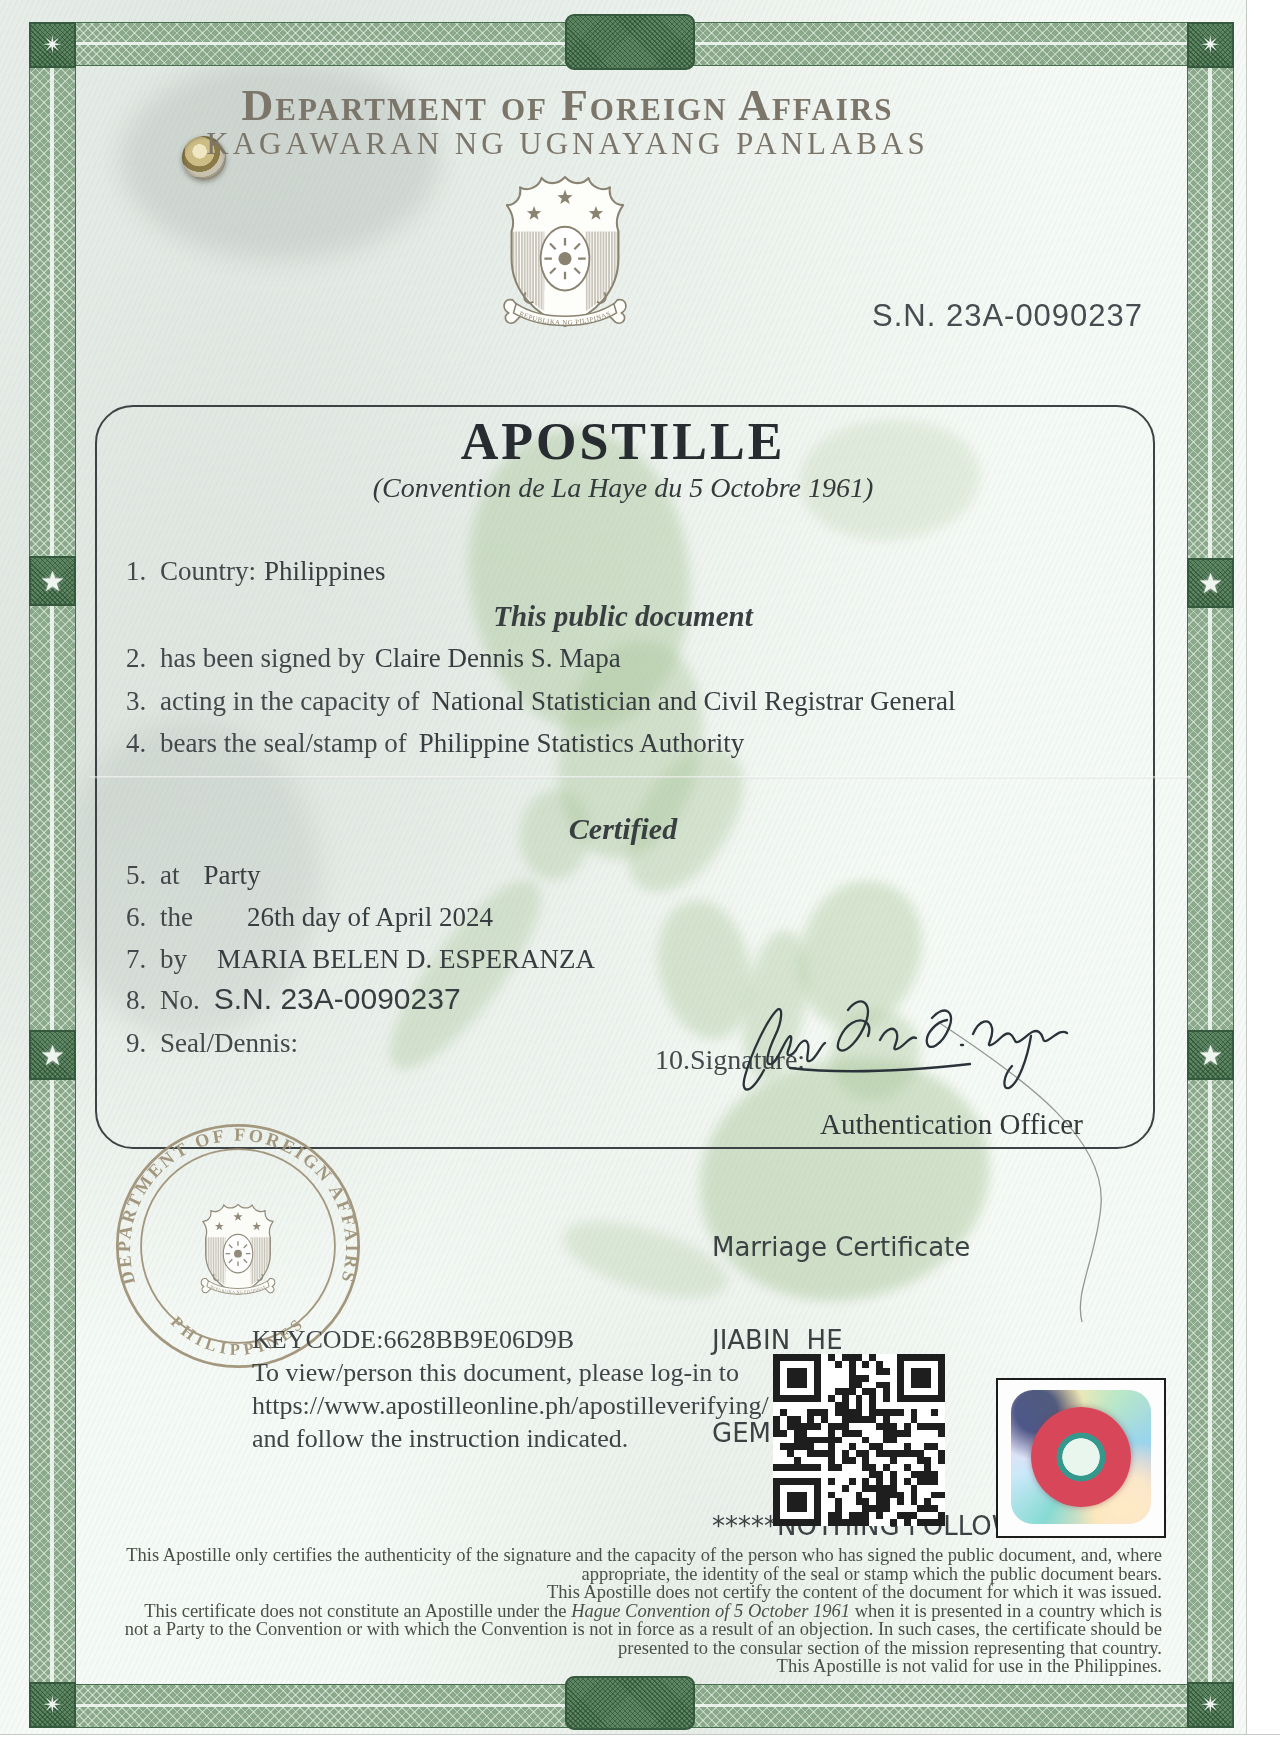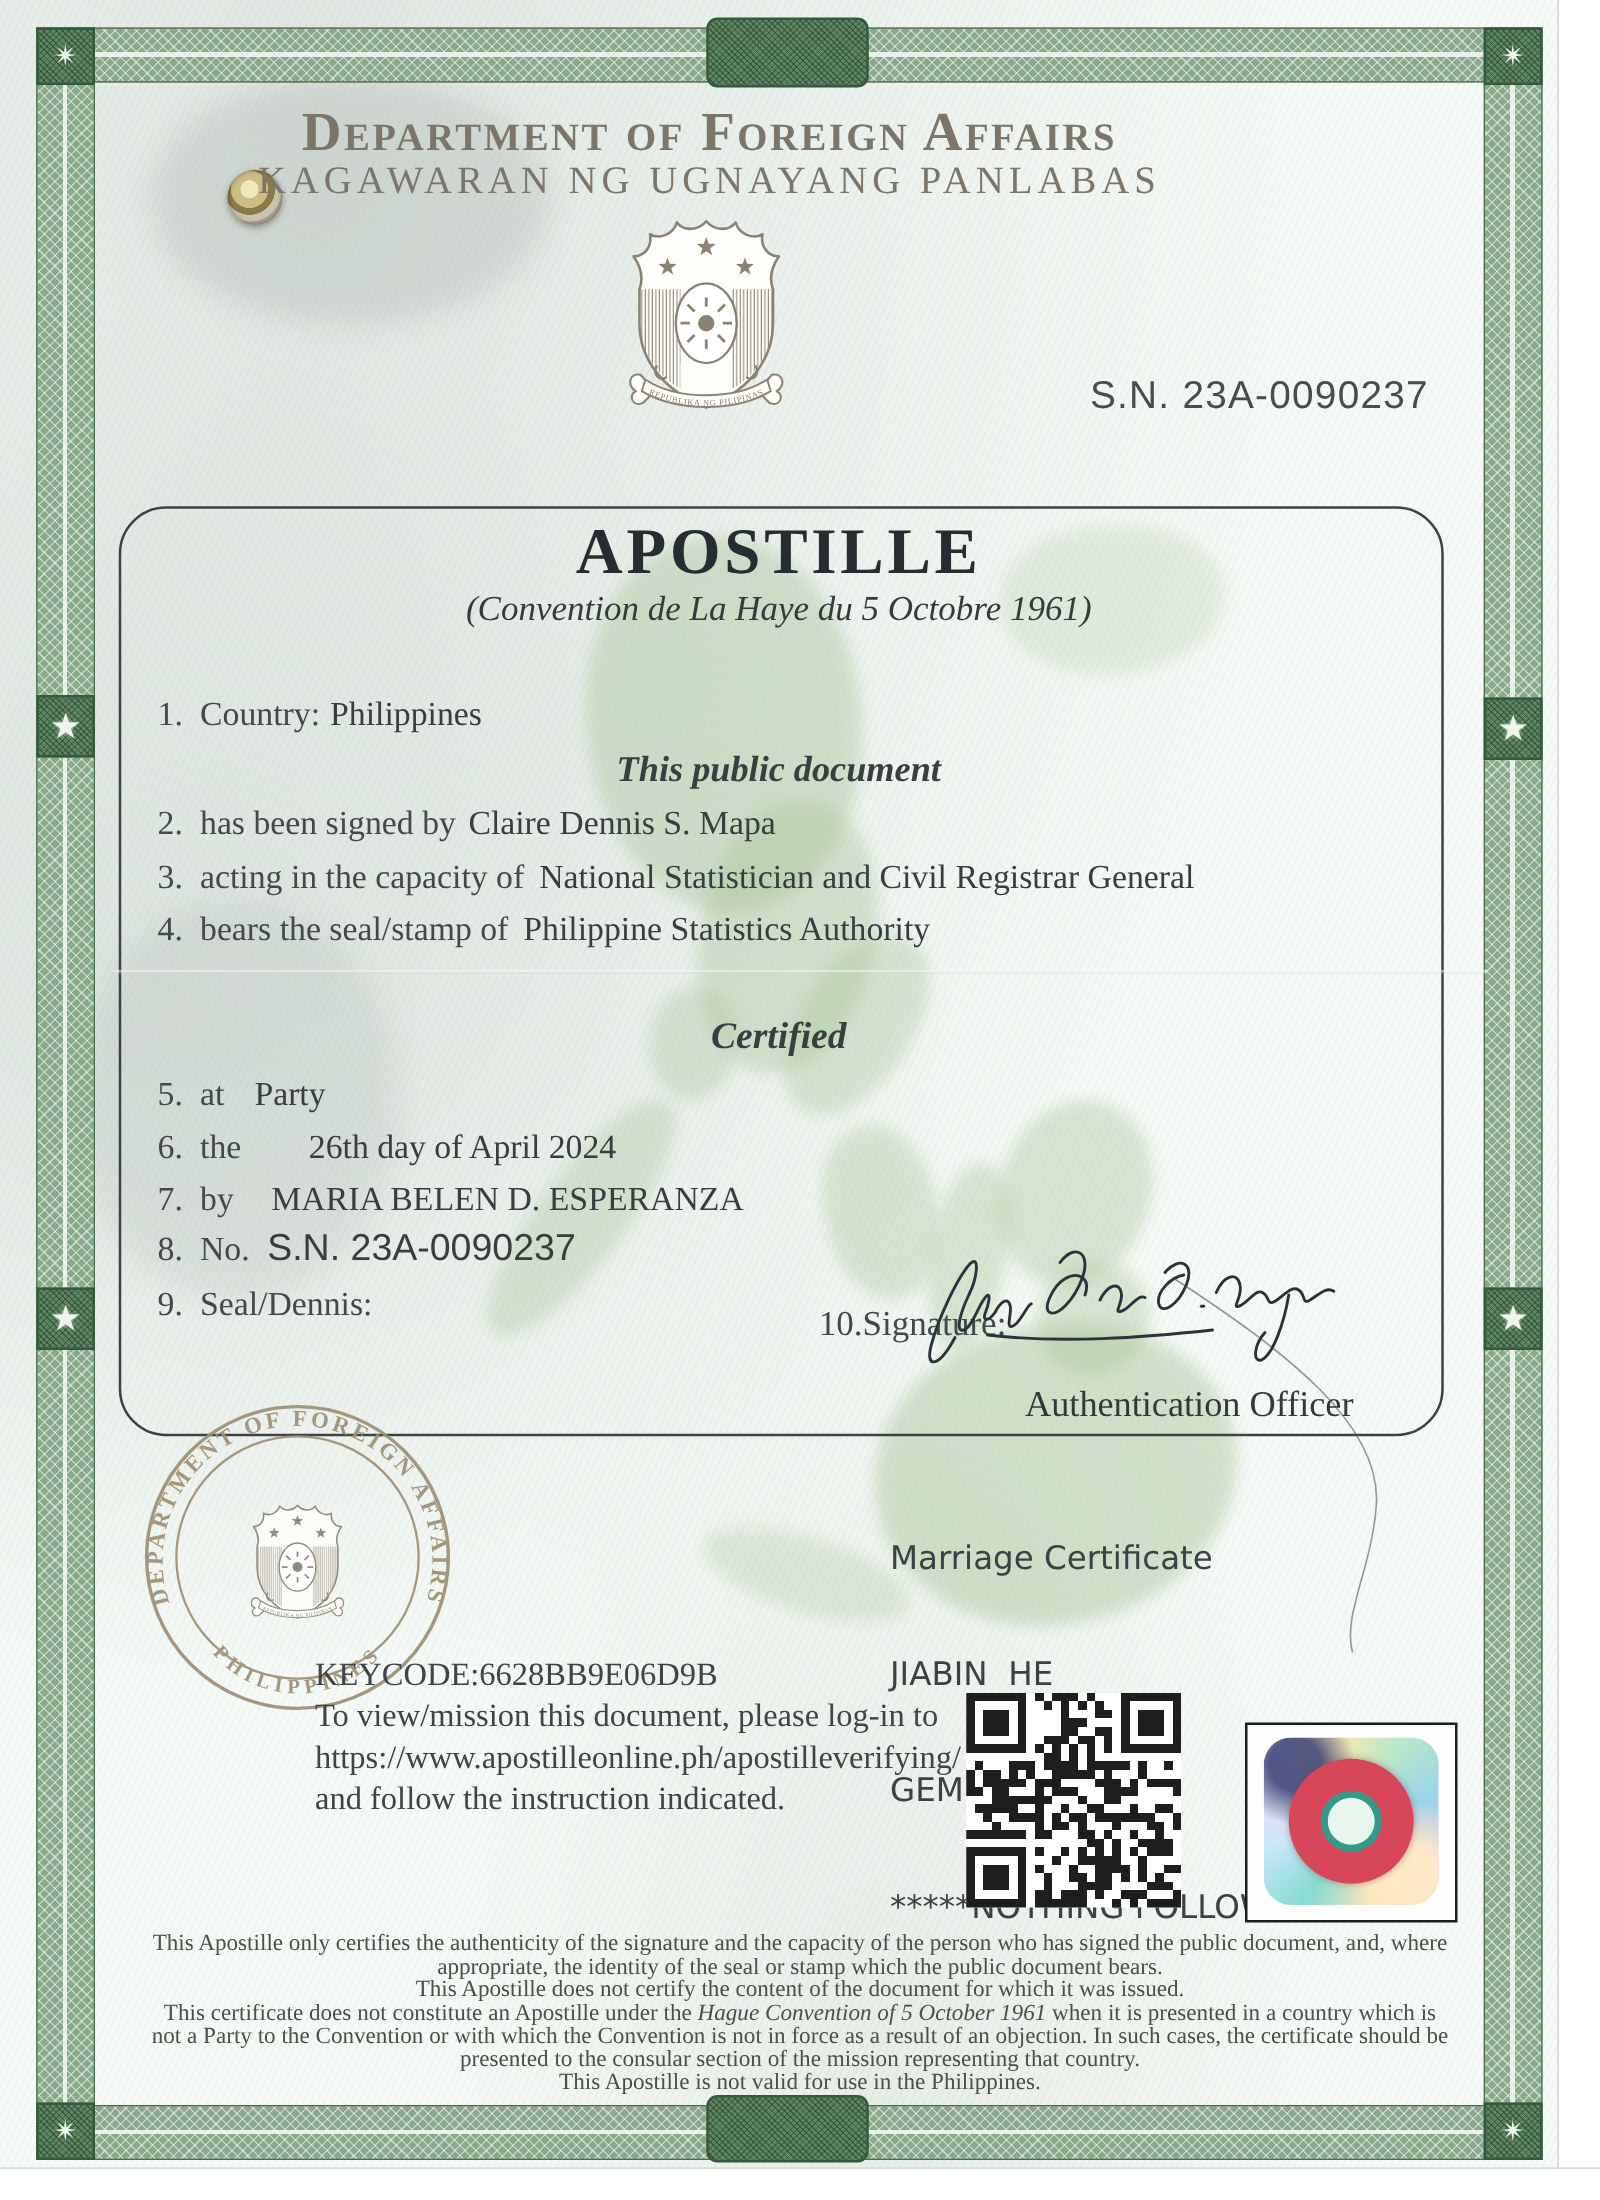--- a/index.html
+++ b/index.html
@@ -54,21 +54,21 @@
   .r7 .val{margin-left:30px;} .r8 .val{margin-left:14px;}
   .r8 .val{font-family:"Liberation Sans",sans-serif;font-size:30px;}
   .sechead{position:absolute;left:95px;width:1056px;text-align:center;font-size:29px;
     font-weight:bold;font-style:italic;color:#393e41;}
   .sig-label{left:655px;top:1044px;font-size:28px;color:#43484b;white-space:nowrap;}
   .auth{left:820px;top:1108px;font-size:29px;color:#33383b;}
   .attach{left:712px;top:1170px;font-family:"DejaVu Sans",sans-serif;font-size:26px;line-height:31px;
     color:#3c4144;white-space:pre;}
   .keyblock{left:252px;top:1323px;font-size:26px;line-height:33px;color:#3f4447;}
   .footer{left:118px;top:1546px;width:1044px;text-align:center;font-size:18.5px;line-height:18.5px;color:#4a4f49;}
-  .footer p{margin:0;}
+  .footer p{margin:0;text-align:right;}
   
   .grommet{left:182px;top:136px;width:44px;height:44px;border-radius:50%;
     background:radial-gradient(circle at 40% 35%, #efe6c2 0 18%, #cdbd85 19% 38%, #8a7a48 39% 52%, #c9c2ae 53% 66%, #a9a390 67% 78%, #6e6a5c 79% 100%);
     box-shadow:0 2px 5px rgba(60,60,40,.45), inset 0 0 4px rgba(0,0,0,.4);}
   
   .qr{left:773px;top:1354px;width:172px;height:172px;}
   .holo-frame{left:996px;top:1378px;width:170px;height:160px;border:2px solid #1c1c1c;box-sizing:border-box;background:#fdfdfd;}
   .holo{position:absolute;left:13px;top:10px;width:140px;height:134px;border-radius:22px;
     background:
       radial-gradient(circle at 18% 16%, rgba(25,45,95,.75) 0 13%, transparent 30%),
@@ -252,21 +252,21 @@
 
   <div class="abs attach">
     <div>Marriage Certificate</div>
     <div>JIABIN  HE</div>
     <div>GEMLIE  TAMAYO</div>
     <div>*****NOTHING FOLLOWS*****</div>
   </div>
 
   <div class="abs keyblock">
     <div>KEYCODE:6628BB9E06D9B</div>
-    <div>To view/mission this document, please log-in to</div>
+    <div>To view/person this document, please log-in to</div>
     <div>https://www.apostilleonline.ph/apostilleverifying/</div>
     <div>and follow the instruction indicated.</div>
   </div>
 
   <div class="abs qr"><svg viewBox="0 0 25 25" width="100%" height="100%" shape-rendering="crispEdges">
         <rect width="25" height="25" fill="#ffffff"></rect>
         <rect x="0" y="0" width="1" height="1" fill="#1e1e1e"></rect>
         <rect x="1" y="0" width="1" height="1" fill="#1e1e1e"></rect>
         <rect x="2" y="0" width="1" height="1" fill="#1e1e1e"></rect>
         <rect x="3" y="0" width="1" height="1" fill="#1e1e1e"></rect>

